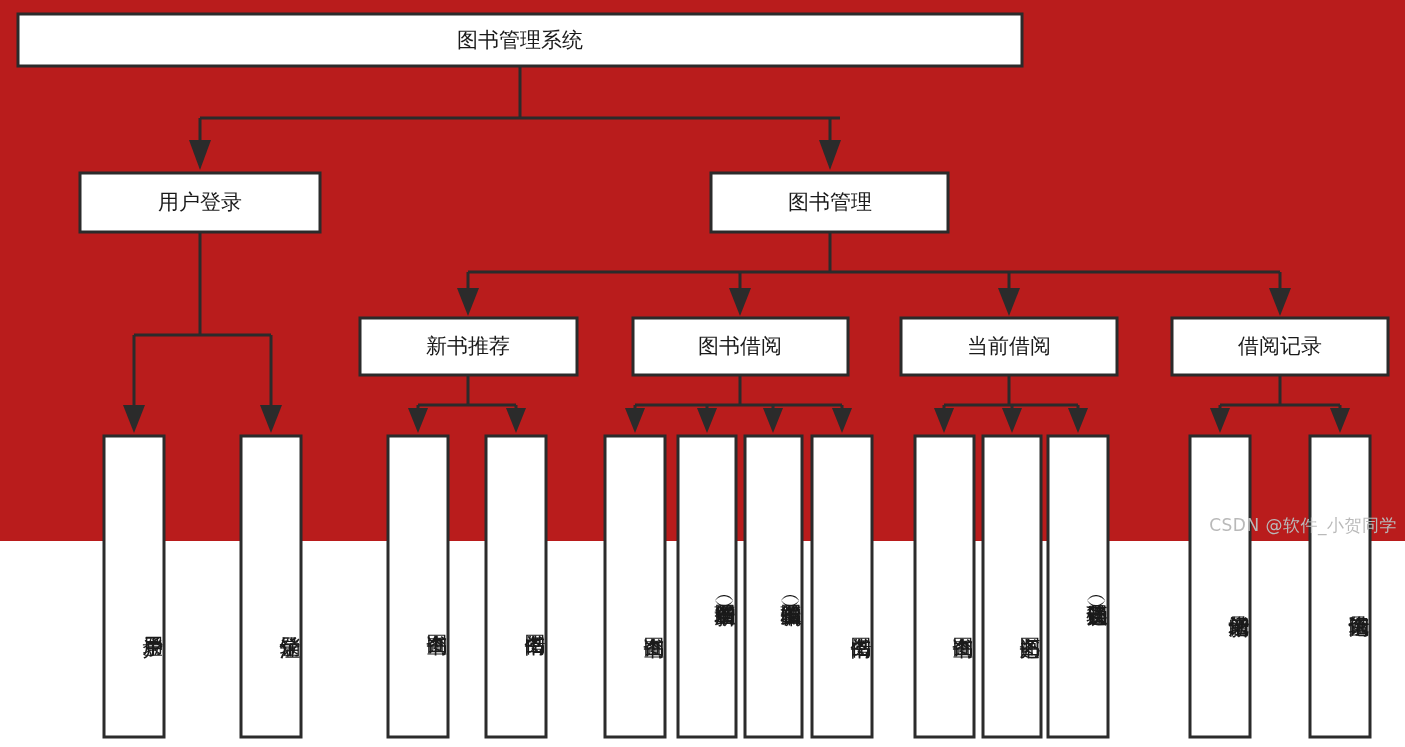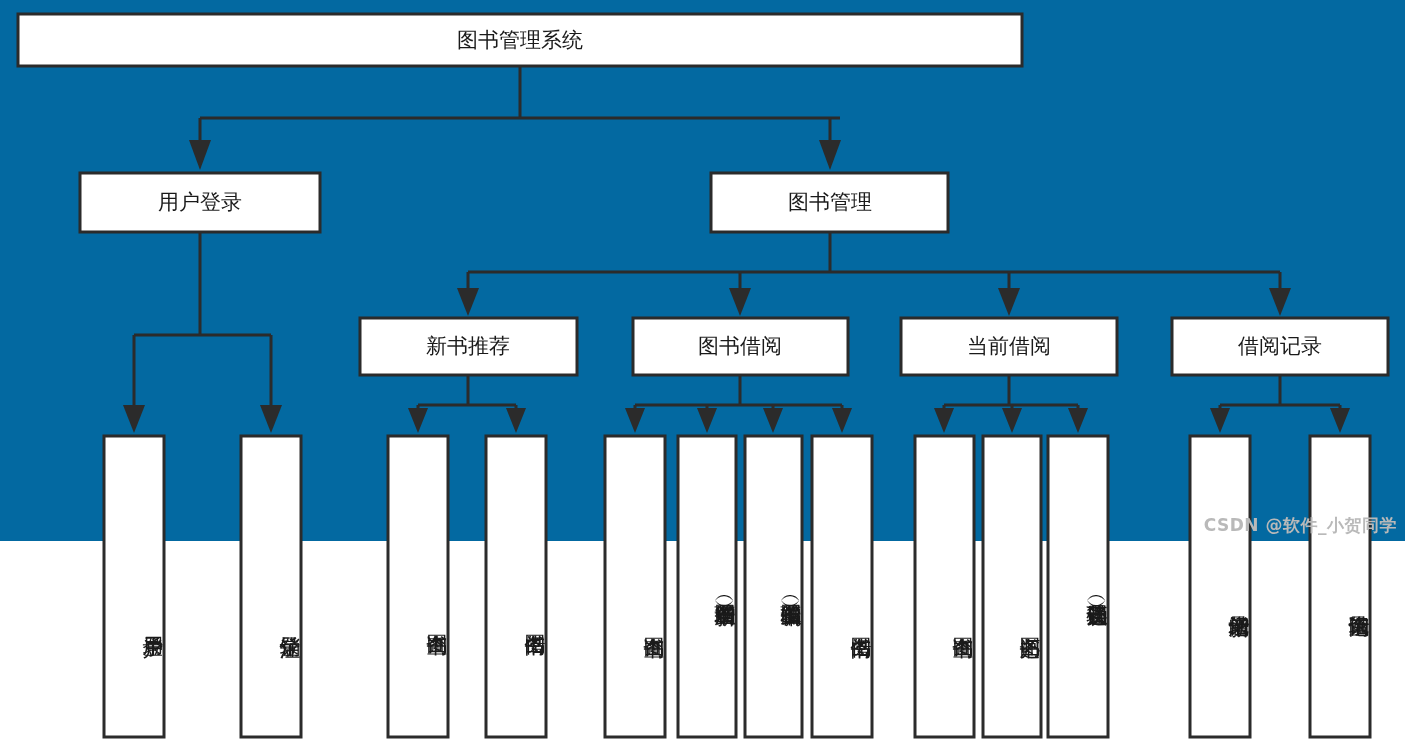--- a/index.html
+++ b/index.html
@@ -10,21 +10,21 @@
   body {
     width: 1405px;
     height: 747px;
     font-family: "DejaVu Sans", "Liberation Sans", sans-serif;
     overflow: hidden;
   }
   #diagram-root {
     position: relative;
     width: 1405px;
     height: 541px;
-    background: #0369a1;
+    background: #b91c1c;
   }
   svg#tree-svg {
     position: absolute;
     left: 0;
     top: 0;
     width: 1405px;
     height: 747px;
     display: block;
   }
   .node-box {
@@ -66,21 +66,20 @@
   }
   .watermark {
     position: absolute;
     right: 8px;
     bottom: 4px;
     font-family: "DejaVu Sans", "Liberation Sans", sans-serif;
     font-size: 17px;
     color: #b9b9b9;
     letter-spacing: 0.5px;
     white-space: nowrap;
-    font-weight: bold;
   }
 </style>
 </head>
 <body>
 
 <div id="diagram-root">
 
   <svg id="tree-svg" viewBox="0 0 1405 747">
     <defs>
       <marker id="arrow" viewBox="0 0 12 14" refX="1" refY="7" markerWidth="12" markerHeight="14" orient="auto-start-reverse" markerUnits="userSpaceOnUse">

